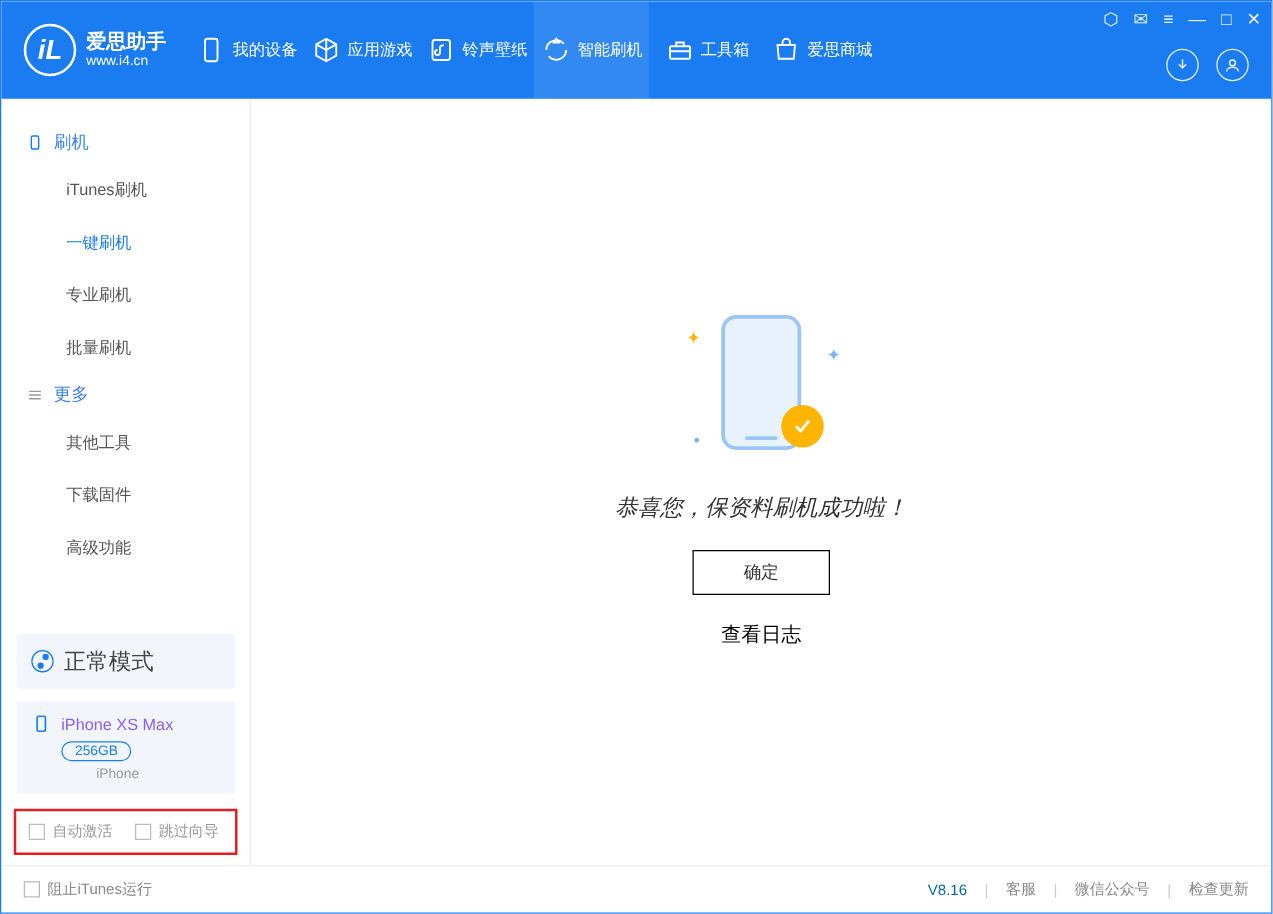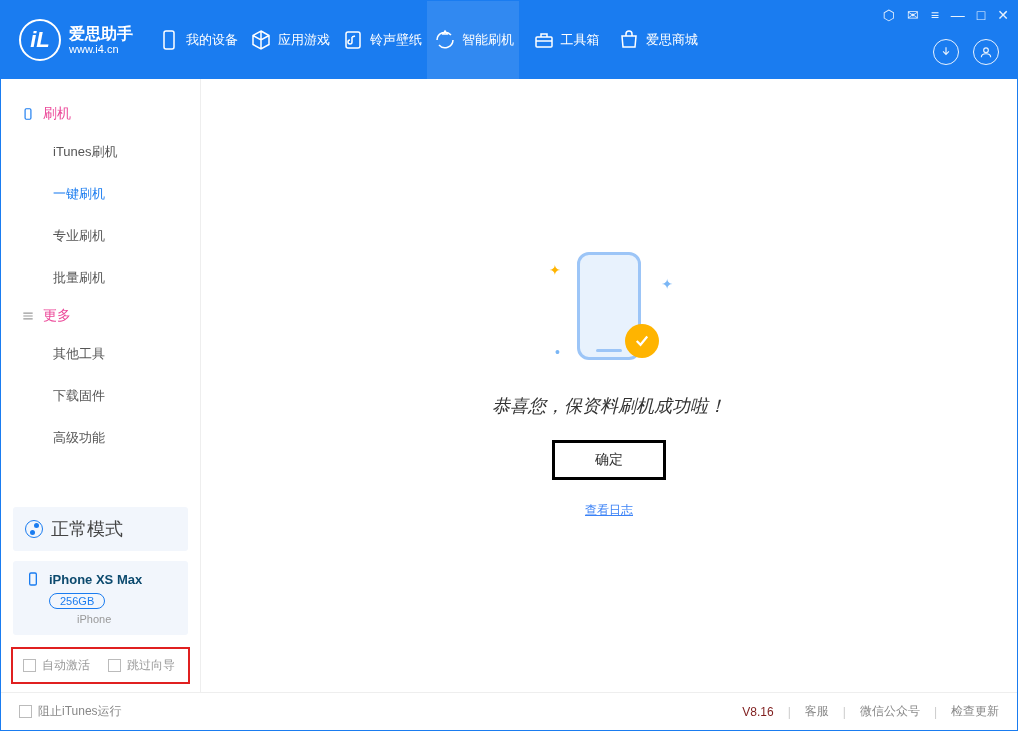--- a/index.html
+++ b/index.html
@@ -18,61 +18,61 @@
 .tab-icon { width: 26px; height: 26px; display: flex; align-items: center; justify-content: center; }
 .tab-icon svg { width: 24px; height: 24px; fill: none; stroke: #fff; stroke-width: 1.5; }
 .win-controls { position: absolute; top: 6px; right: 8px; display: flex; gap: 12px; align-items: center; }
 .win-controls span { cursor: pointer; font-size: 14px; opacity: 0.9; }
 .header-icons { position: absolute; right: 18px; bottom: 14px; display: flex; gap: 14px; }
 .header-icons .hicon { width: 26px; height: 26px; border: 1.5px solid #fff; border-radius: 50%; display: flex; align-items: center; justify-content: center; cursor: pointer; opacity: 0.9; }
 
 
 .body { display: flex; height: 613px; }
 .sidebar { width: 200px; border-right: 1px solid #eee; padding-top: 18px; display: flex; flex-direction: column; }
-.side-group-title { display: flex; align-items: center; gap: 8px; padding: 8px 20px; font-size: 14px; color: #ec4899; }
+.side-group-title { display: flex; align-items: center; gap: 8px; padding: 8px 20px; font-size: 14px; color: #3b82f6; }
 .side-group-title .gicon { width: 14px; height: 14px; }
 .side-item { padding: 12px 20px 12px 52px; font-size: 13px; color: #555; cursor: pointer; }
 .side-item.active { color: #1a7cf0; }
 
 .device-box { margin: auto 12px 12px 12px; }
 .mode-card { background: #f2f6fc; border-radius: 3px; padding: 10px 12px; display: flex; align-items: center; gap: 8px; font-size: 18px; color: #444; margin-bottom: 10px; }
 .mode-icon { width: 18px; height: 18px; border: 1.5px solid #1a7cf0; border-radius: 50%; position: relative; }
 .mode-icon::before, .mode-icon::after { content: ''; position: absolute; width: 5px; height: 5px; background: #1a7cf0; border-radius: 50%; }
 .mode-icon::before { top: 2px; left: 8px; }
 .mode-icon::after { bottom: 2px; left: 4px; }
 .device-card { background: #f2f6fc; border-radius: 3px; padding: 10px 12px; }
-.device-row { display: flex; align-items: center; gap: 8px; font-size: 13px; font-weight: bold; color: #0c4a6e; }
+.device-row { display: flex; align-items: center; gap: 8px; font-size: 13px; font-weight: normal; color: #8b5cf6; }
 .device-capacity { margin: 6px 0 0 24px; font-size: 11px; color: #1a7cf0; border: 1px solid #1a7cf0; border-radius: 10px; padding: 1px 10px; display: inline-block; }
 .device-type { margin: 4px 0 0 24px; font-size: 11px; color: #999; padding-left: 28px; }
 
 .checkbox-row { border: 2px solid #e02020; margin: 0 10px 8px 10px; padding: 8px 10px; display: flex; gap: 18px; align-items: center; }
 .cb { display: flex; align-items: center; gap: 6px; font-size: 12px; color: #999; cursor: pointer; }
 .cb-box { width: 13px; height: 13px; border: 1px solid #bbb; }
 
 
 .main { flex: 1; display: flex; flex-direction: column; align-items: center; justify-content: center; gap: 22px; position: relative; }
 .success-graphic { position: relative; width: 120px; height: 120px; }
 .phone-shape { width: 64px; height: 108px; border: 3px solid #9cc5f7; border-radius: 12px; background: #e8f2fd; margin: 0 auto; position: relative; }
 .phone-shape::after { content: ''; position: absolute; bottom: 5px; left: 50%; transform: translateX(-50%); width: 26px; height: 3px; background: #9cc5f7; border-radius: 2px; }
 .check-badge { position: absolute; right: 10px; bottom: 14px; width: 34px; height: 34px; background: #ffb400; border-radius: 50%; display: flex; align-items: center; justify-content: center; }
 .sparkle { position: absolute; color: #ffb400; font-size: 14px; }
 .sparkle.s1 { top: 10px; left: 0; }
 .sparkle.s2 { top: 24px; right: -4px; color: #7ab6f5; }
 .sparkle.s3 { bottom: 12px; left: 6px; color: #7ab6f5; }
 .success-msg { font-size: 18px; color: #333; font-style: italic; }
-.ok-btn { border: 3px solid #000000; padding: 8px 40px; font-size: 14px; color: #333; background: #fff; cursor: pointer; }
-.log-link { font-size: 12px; color: #3b82f6; cursor: pointer; text-decoration: underline; }
+.ok-btn { border: 1px solid #000000; padding: 8px 40px; font-size: 14px; color: #333; background: #fff; cursor: pointer; }
+.log-link { font-size: 16px; color: #000000; cursor: pointer; }
 
 
 .footer { height: 38px; border-top: 1px solid #eee; display: flex; align-items: center; padding: 16px 18px; font-size: 12px; color: #888; }
 .footer .cb { color: #888; }
 .footer-right { margin-left: auto; display: flex; align-items: center; gap: 14px; }
 .footer-right .divider { color: #ccc; }
 .footer-right span { cursor: pointer; }
-.version { color: #7f1d1d; }
+.version { color: #0369a1; }
 </style>
 </head>
 <body>
 
 <div class="header">
   <div class="logo-area">
     <div class="logo-badge">iL</div>
     <div class="logo-text">
       <span class="logo-cn">爱思助手</span>
       <span class="logo-en">www.i4.cn</span>

